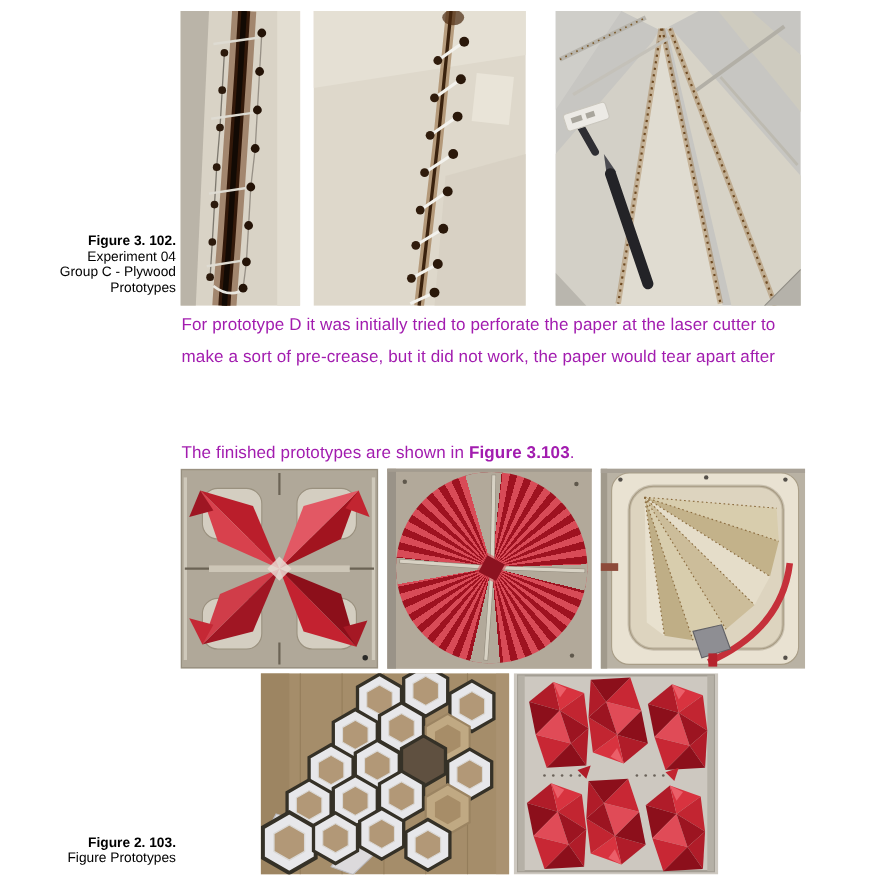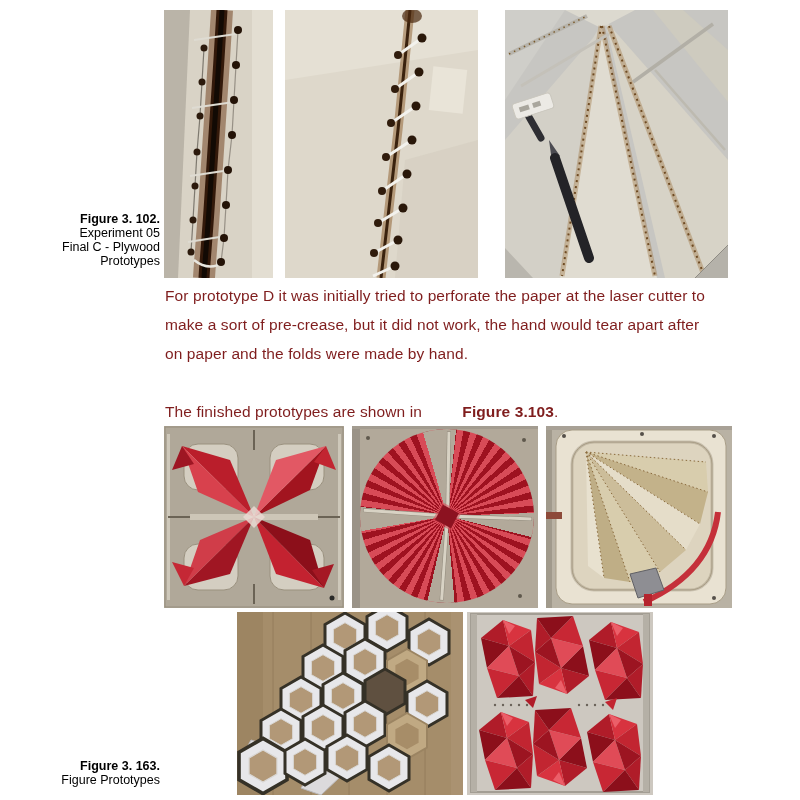--- a/index.html
+++ b/index.html
@@ -3,22 +3,22 @@
 <meta charset="utf-8">
 <style>
   html,body{margin:0;padding:0;background:#ffffff;}
   .page{position:relative;width:800px;height:800px;background:#ffffff;overflow:hidden;
         font-family:"Liberation Sans",sans-serif;color:#111;}
   .photo{position:absolute;display:block;}
   .caption{position:absolute;left:10px;width:150px;text-align:right;
            font-size:12.5px;line-height:14px;color:#000;}
   .cap-title{font-weight:bold;}
   .body-block{position:absolute;left:165px;width:622px;}
-  .body-line{font-size:15.5px;line-height:29px;letter-spacing:.1px;color:#7f1d1d;white-space:nowrap;}
-  .b{font-weight:bold;margin-left:36px;}
+  .body-line{font-size:15.5px;line-height:29px;letter-spacing:.1px;color:#a21caf;white-space:nowrap;}
+  .b{font-weight:bold;}
   
   .photo-e{left:352px;top:426px;width:186px;height:182px;background:#b2a99a;overflow:hidden;}
   .pe-edge-l{position:absolute;left:0;top:0;width:8px;height:100%;background:#9a9388;}
   .pe-edge-t{position:absolute;left:0;top:0;width:100%;height:3px;background:#a39c90;}
   .pe-fan{position:absolute;left:8px;top:3px;width:174px;height:174px;border-radius:50%;
           background:repeating-conic-gradient(from -88deg,#9e1220 0 4.5deg,#d84b57 4.5deg 9deg);}
   .pe-gaps{position:absolute;left:8px;top:3px;width:174px;height:174px;border-radius:50%;
            background:conic-gradient(from -8deg,
              #b2a99a 0 14deg, rgba(0,0,0,0) 14deg 96deg,
              #b2a99a 96deg 112deg, rgba(0,0,0,0) 112deg 183deg,
@@ -40,22 +40,22 @@
   .ho{fill:#5f5040;stroke:#353127;stroke-width:3;}
   .tail{fill:#dfdfe3;stroke:#bcbcc2;stroke-width:1;opacity:.95;}
 </style>
 </head>
 <body>
 
 <div class="page">
 
   <div class="caption" style="top:212px;">
     <div class="cap-title">Figure 3. 102.</div>
-    <div class="cap-line">Experiment 05</div>
-    <div class="cap-line">Final C - Plywood</div>
+    <div class="cap-line">Experiment 04</div>
+    <div class="cap-line">Group C - Plywood</div>
     <div class="cap-line">Prototypes</div>
   </div>
 
   <svg class="photo" style="left:164px;top:10px;" width="109" height="268" viewBox="0 0 109 268" role="img" aria-label="plywood seam with dark burnt edge stitched with wire">
     <rect width="109" height="268" fill="#d9d3c6"></rect>
     <polygon points="0,0 26,0 14,268 0,268" fill="#bab4a8"></polygon>
     <rect x="88" y="0" width="21" height="268" fill="#e3ded2"></rect>
     <path d="M58,0 C54,70 48,150 45,200 C43,230 41,250 40,268" fill="none" stroke="#6b3a16" stroke-width="22" opacity="0.5"></path>
     <path d="M58,0 C54,70 48,150 45,200 C43,230 41,250 40,268" fill="none" stroke="#33190a" stroke-width="11"></path>
     <path d="M58,0 C54,70 48,150 45,200 C43,230 41,250 40,268" fill="none" stroke="#120a04" stroke-width="5"></path>
@@ -159,22 +159,21 @@
       <rect x="14" y="93" width="10" height="5" fill="#a9a69d"></rect>
       <rect x="28" y="93" width="8" height="5" fill="#a9a69d"></rect>
     </g>
     <polygon points="190,268 223,235 223,268" fill="#b5b2aa"></polygon>
     <line x1="190" y1="268" x2="223" y2="235" stroke="#8f8c84" stroke-width="1"></line>
     <polygon points="0,238 28,268 0,268" fill="#b9b6ae"></polygon>
   </svg>
 
   <div class="body-block" style="top:281px;">
     <div class="body-line">For prototype D it was initially tried to perforate the paper at the laser cutter to</div>
-    <div class="body-line">make a sort of pre-crease, but it did not work, the hand would tear apart after</div>
-    <div class="body-line">on paper and the folds were made by hand.</div>
+    <div class="body-line">make a sort of pre-crease, but it did not work, the paper would tear apart after</div>
   </div>
 
   <div class="body-block" style="top:397px;">
     <div class="body-line">
       <span>The finished prototypes are shown in </span><span class="b">Figure 3.103</span><span>.</span>
     </div>
   </div>
 
   <svg class="photo" style="left:164px;top:426px;" width="180" height="182" viewBox="0 0 180 182" role="img" aria-label="red folded-paper pinwheel prototype on plywood frame">
     <rect width="180" height="182" fill="#b0a899"></rect>
@@ -391,17 +390,17 @@
         <circle cx="120" cy="93" r="1.2"></circle>
         <circle cx="128" cy="93" r="1.2"></circle>
       <circle cx="136" cy="93" r="1.2"></circle>
         <circle cx="144" cy="93" r="1.2"></circle>
     </g>
     <polygon points="58,88 70,84 66,96" fill="#b01c29"></polygon>
     <polygon points="138,90 150,86 146,98" fill="#c22531"></polygon>
   </svg>
 
   <div class="caption" style="top:759px;">
-    <div class="cap-title">Figure 3. 163.</div>
+    <div class="cap-title">Figure 2. 103.</div>
     <div class="cap-line">Figure Prototypes</div>
   </div>
 
 </div>
 
 </body></html>

